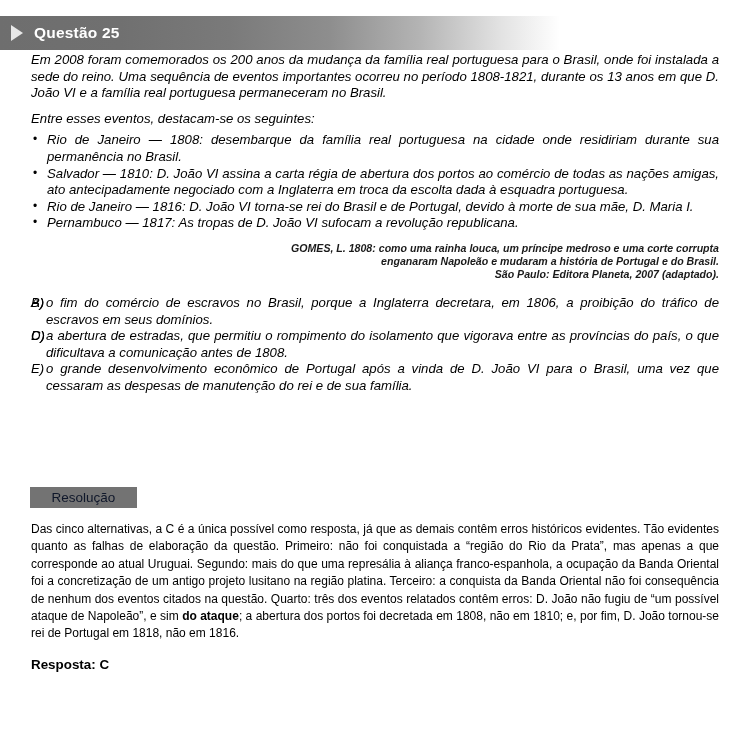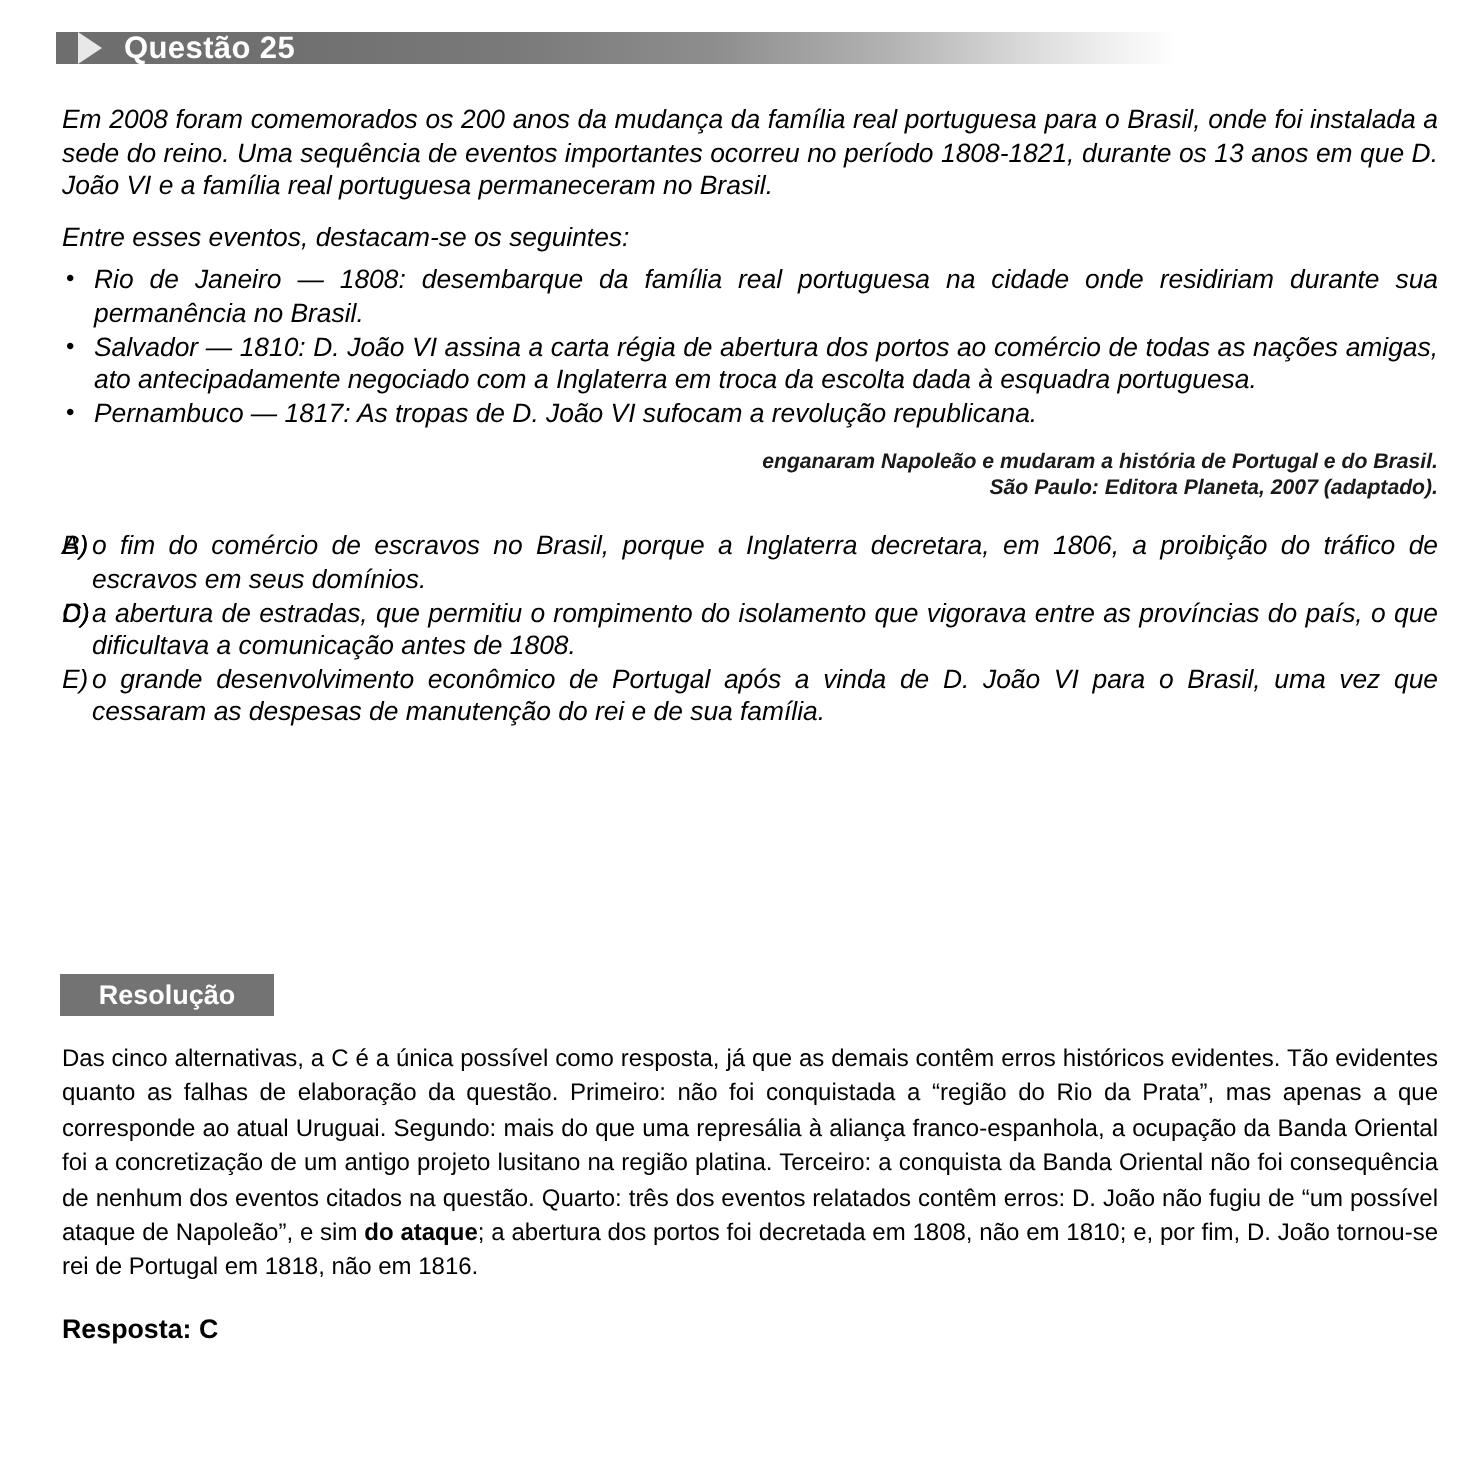--- a/index.html
+++ b/index.html
@@ -15,27 +15,26 @@
     position: relative;
     overflow: hidden;
   }
 
   
   .q-banner {
     position: absolute;
     left: 0;
     top: 16px;
     width: 560px;
-    height: 16px;
+    height: 34px;
     background: linear-gradient(to right,
         #6e6e6e 0px, #707070 120px, #7a7a7a 230px,
         #8e8e8e 330px, #b4b4b4 420px, #e2e2e2 500px, #ffffff 560px);
     display: flex;
-    align-items: flex-start;
-    margin-left: 28px;
+    align-items: center;
   }
   .q-banner-arrow {
     width: 0;
     height: 0;
     margin-left: 11px;
     border-top: 8px solid transparent;
     border-bottom: 8px solid transparent;
     border-left: 12px solid #e8e8e8;
   }
   .q-banner-title {
@@ -129,22 +128,22 @@
     top: 487px;
     width: 107px;
     height: 21px;
     background: #737373;
     display: flex;
     align-items: center;
     justify-content: center;
   }
   .r-banner-title {
     font-size: 13.5px;
-    font-weight: bold;
-    color: #ffffff;
+    font-weight: normal;
+    color: #0f172a;
   }
 
   .resolution {
     position: absolute;
     left: 31px;
     top: 521px;
     width: 688px;
   }
   .res-para {
     font-size: 12px;
@@ -174,24 +173,26 @@
 
   <div class="spacer-sm"></div>
 
   <p class="para nojust">Entre esses eventos, destacam-se os seguintes:</p>
 
   <div class="spacer-xs"></div>
 
   <ul class="bullets">
     <li>Rio de Janeiro — 1808: desembarque da família real portuguesa na cidade onde residiriam durante sua permanência no Brasil.</li>
     <li>Salvador — 1810: D. João VI assina a carta régia de abertura dos portos ao comércio de todas as nações amigas, ato antecipadamente negociado com a Inglaterra em troca da escolta dada à esquadra portuguesa.</li>
+    <li>Rio de Janeiro — 1816: D. João VI torna-se rei do Brasil e de Portugal, devido à morte de sua mãe, D. Maria I.</li>
     <li>Pernambuco — 1817: As tropas de D. João VI sufocam a revolução republicana.</li>
   </ul>
 
   <div class="citation">
+    <div>GOMES, L. 1808: como uma rainha louca, um príncipe medroso e uma corte corrupta</div>
     <div>enganaram Napoleão e mudaram a história de Portugal e do Brasil.</div>
     <div>São Paulo: Editora Planeta, 2007 (adaptado).</div>
   </div>
 
   <div class="spacer-sm"></div>
 
 
   <div class="spacer-xs"></div>
 
   <ul class="alts">

